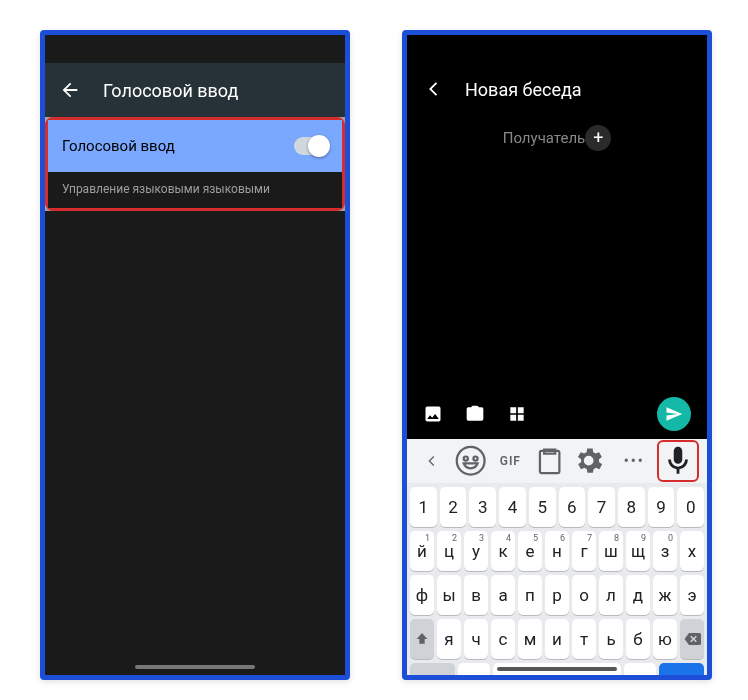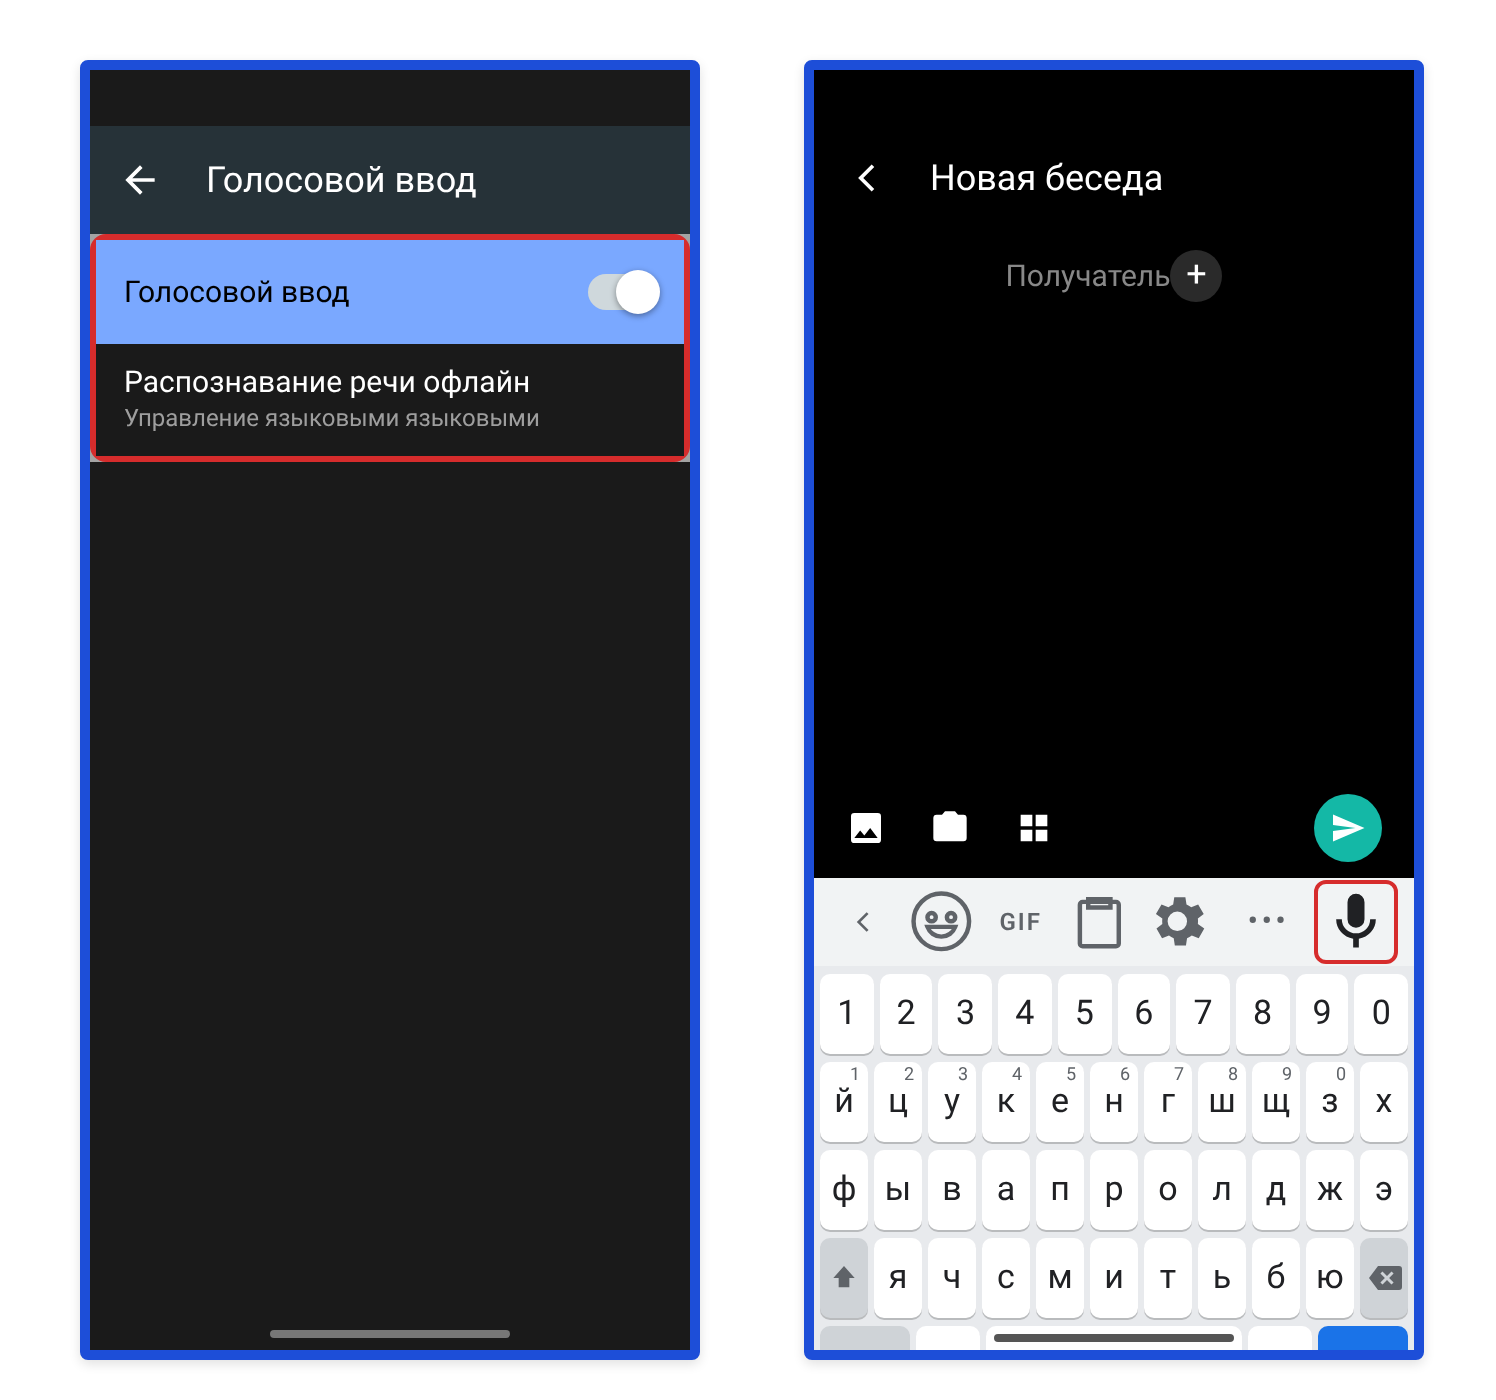--- a/index.html
+++ b/index.html
@@ -147,21 +147,20 @@
         </svg>
     </span>
     <span>Голосовой ввод</span>
   </div>
   <div class="hl-box">
     <div class="toggle-row">
       <span>Голосовой ввод</span>
       <span class="switch"></span>
     </div>
     <div class="offline-row">
-      <div class="t1">Распознавание речи офлайн</div>
       <div class="t2">Управление языковыми языковыми</div>
     </div>
   </div>
   <div class="l-body"></div>
   <div class="nav-pill"></div>
 </div>
 
 <div class="phone phone-right">
   <div class="r-black">
     <div class="status-gap" style="background:#000"></div>

